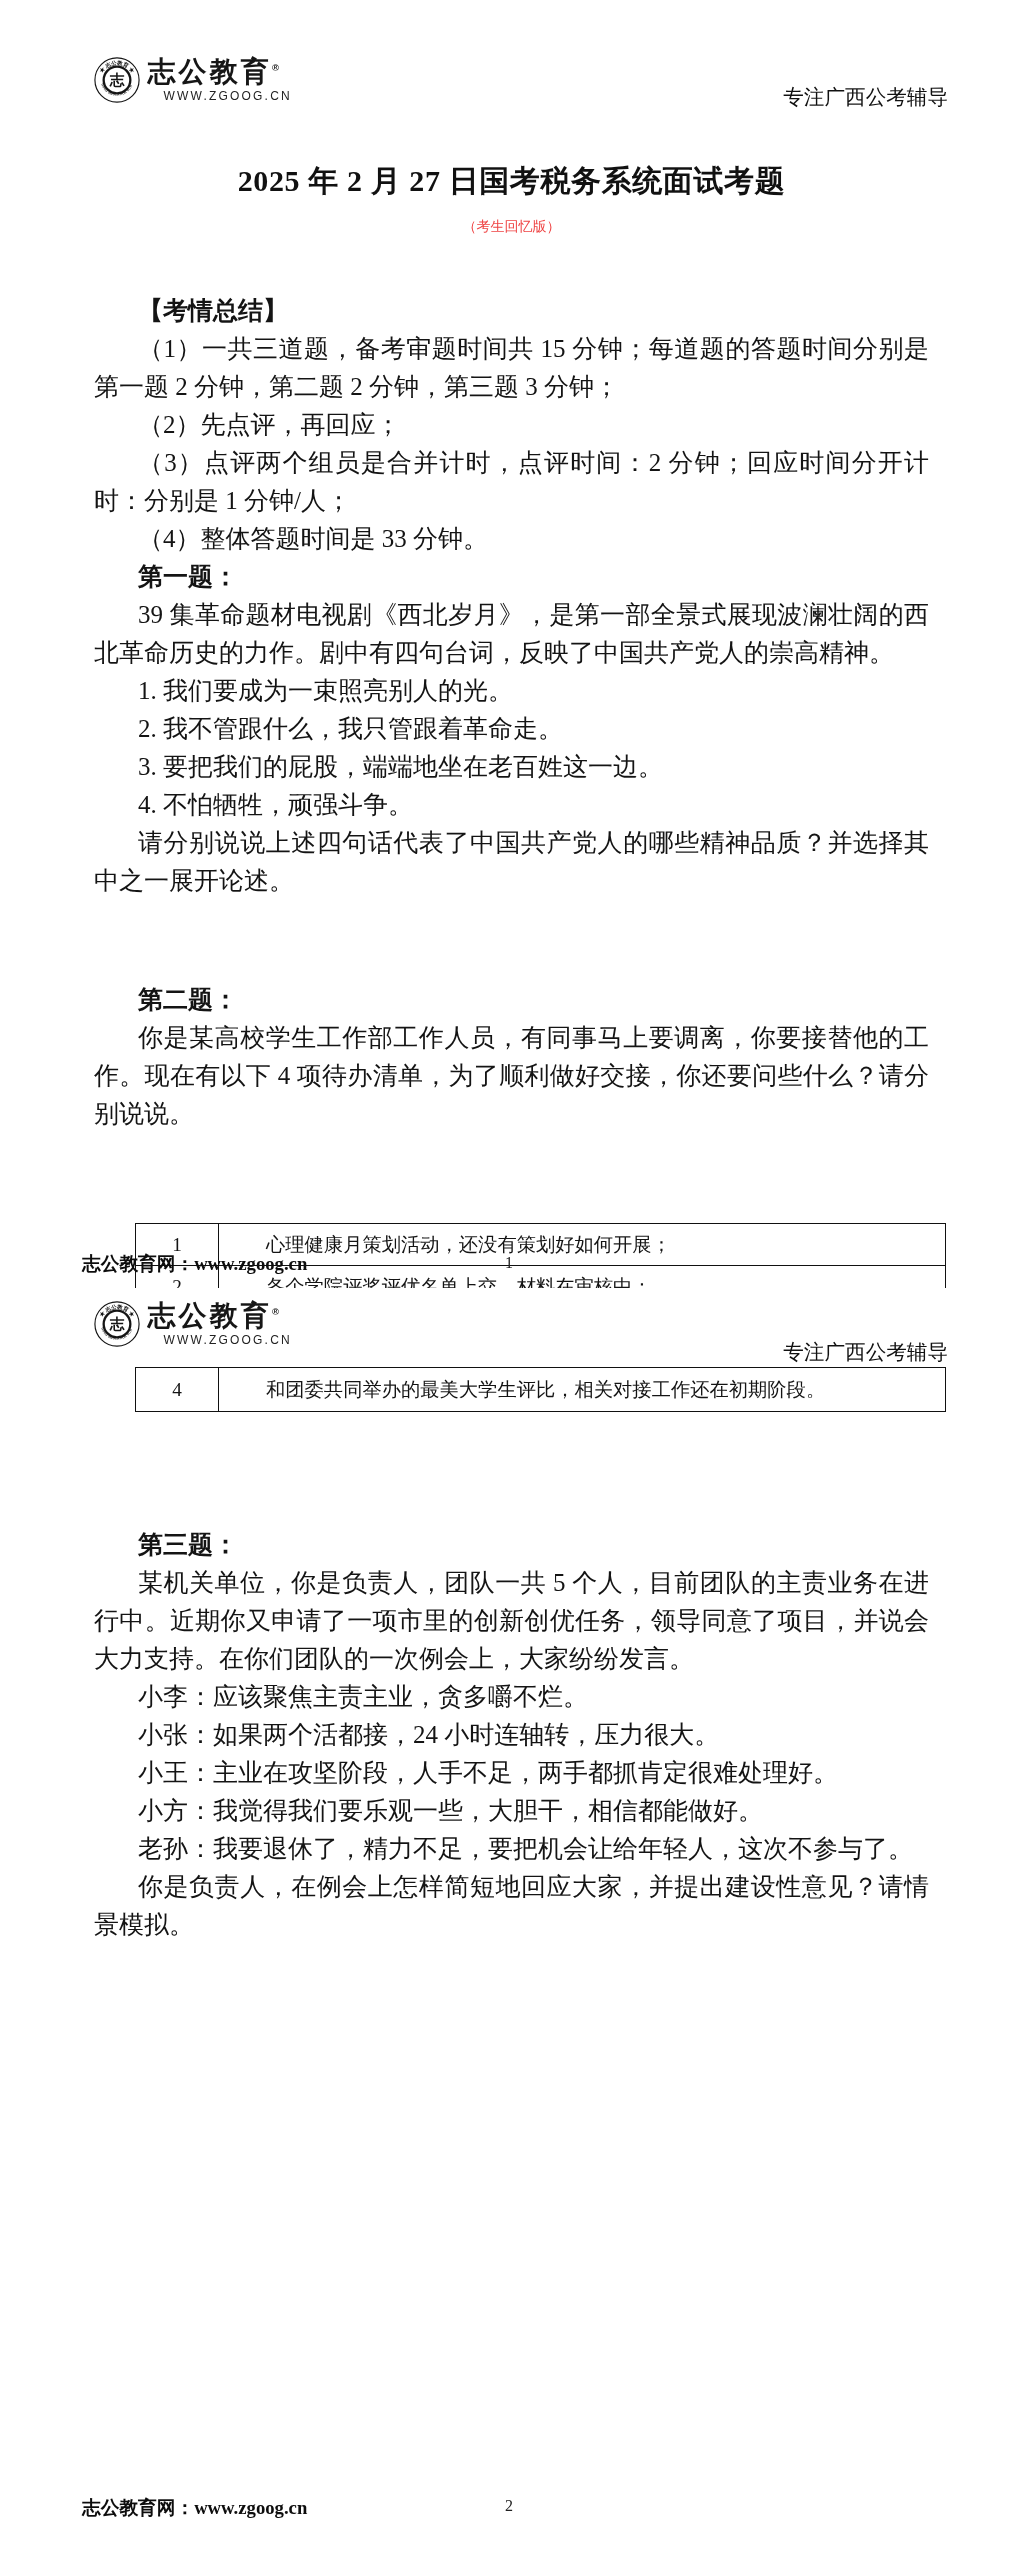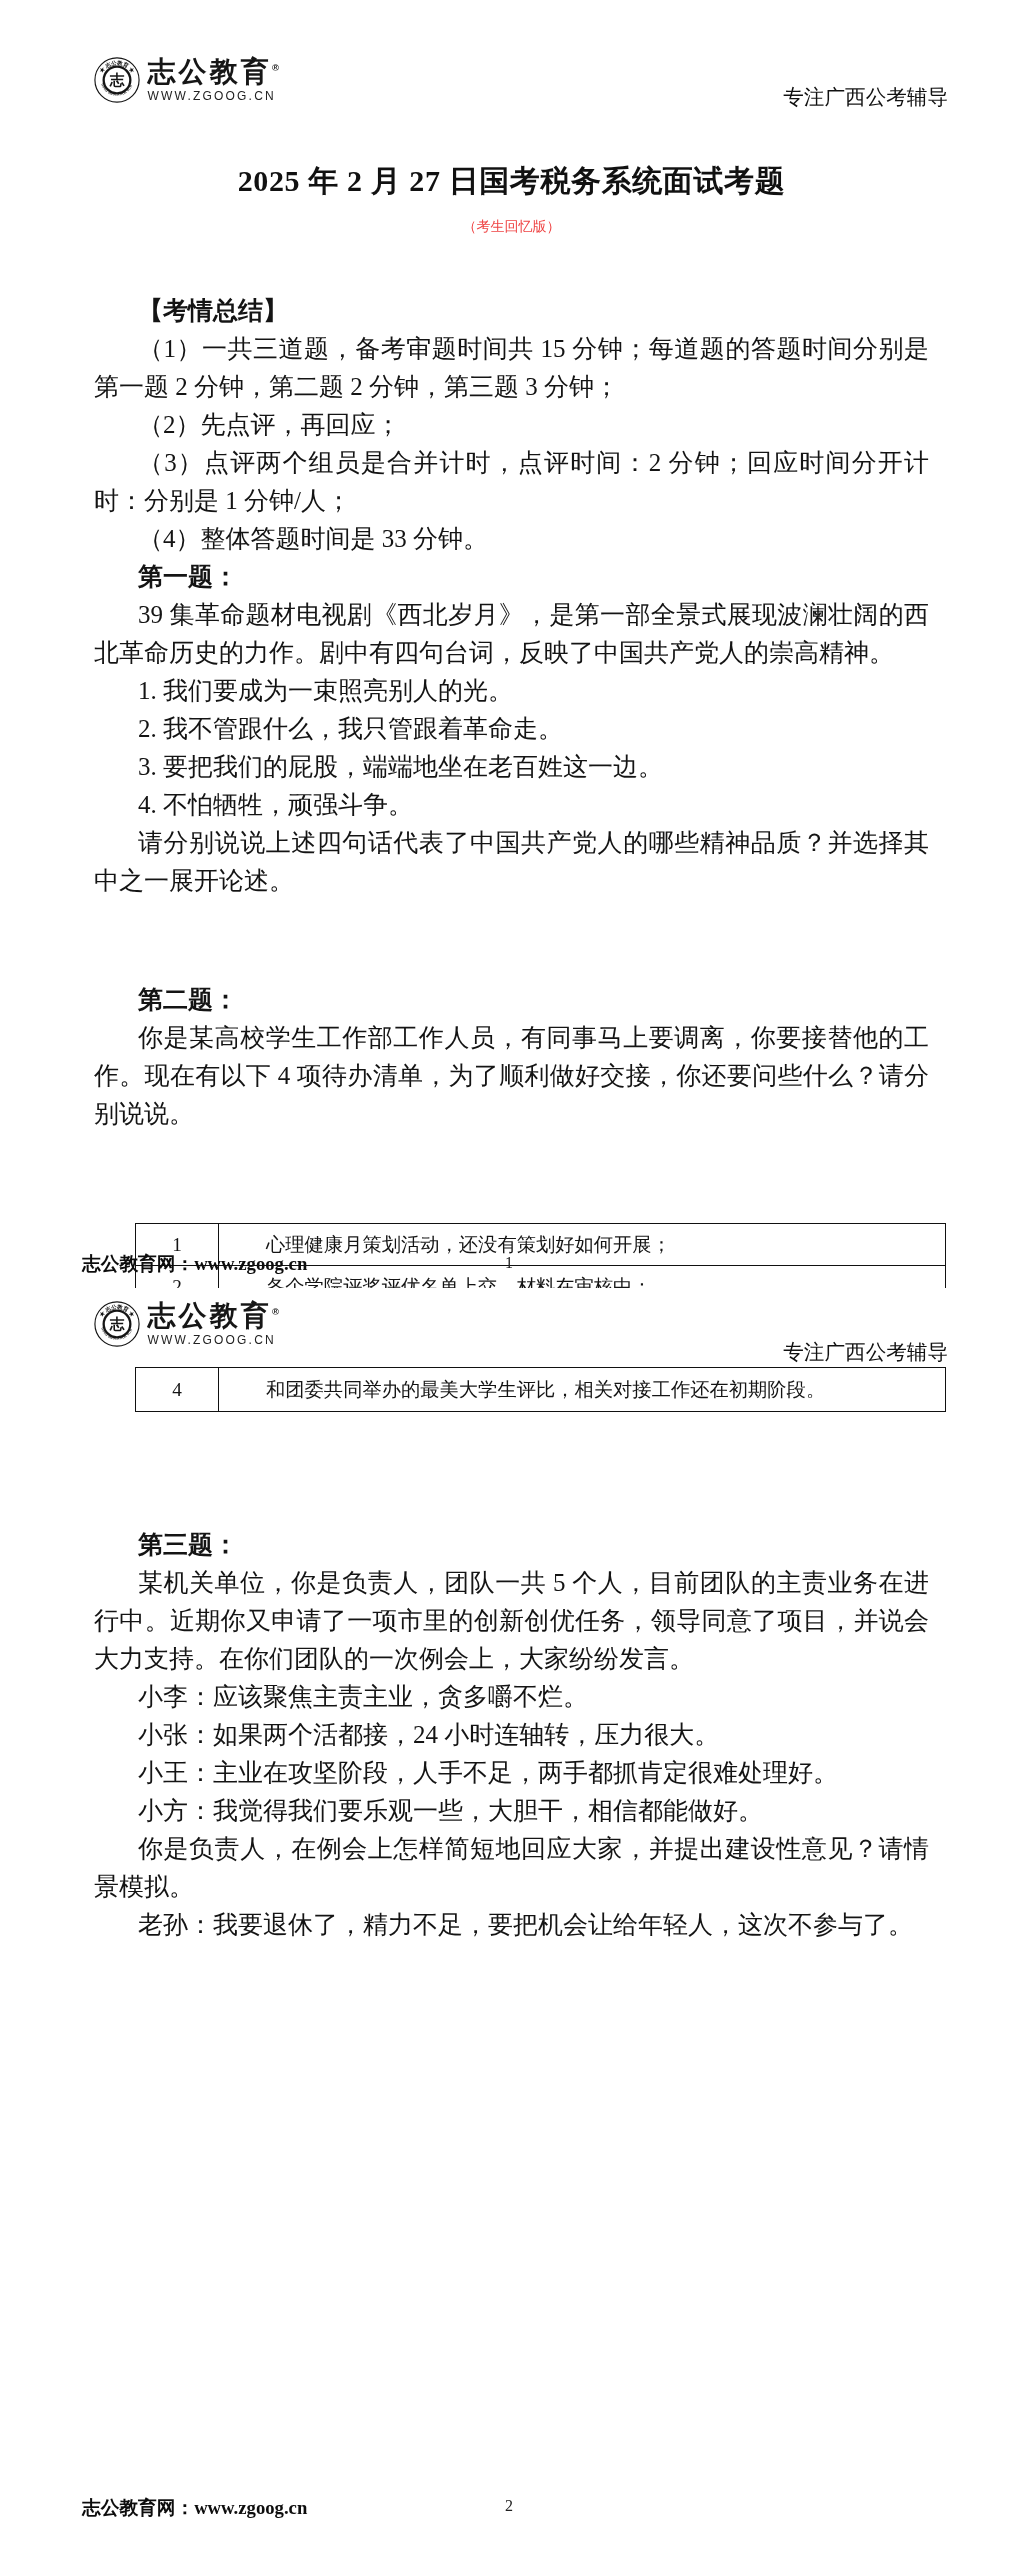--- a/index.html
+++ b/index.html
@@ -10,21 +10,21 @@
   .hdr{display:flex;justify-content:space-between;align-items:flex-start;
        padding:57px 70px 0 94px;height:49px;}
   .page2 .hdr{padding-top:12.5px;}
   .brand{display:flex;align-items:center;gap:7.5px;}
   .seal{flex:0 0 auto;}
   .brand-txt{display:flex;flex-direction:column;}
   .brand-cn{font-family:"Liberation Sans","DejaVu Sans",sans-serif;font-weight:bold;
             font-size:28px;line-height:1.05;letter-spacing:3.1px;color:#161616;position:relative;}
   .brand-reg{font-size:9.4px;vertical-align:super;letter-spacing:0;}
   .brand-url{font-family:"Liberation Sans","DejaVu Sans",sans-serif;font-size:12px;
-             letter-spacing:2.2px;color:#222;margin-top:3.1px;}
+             letter-spacing:2.2px;color:#222;margin-top:3.1px;margin-left:16px;}
   .tagline{font-size:20.6px;line-height:22.5px;margin-top:29px;color:#111;}
   .page2 .tagline{margin-top:40px;}
   
   .content{padding:0 89px 16px 94px;}
   .para{font-size:25px;line-height:38px;margin:0;text-align:justify;text-align-last:left;
         text-indent:44px;color:#141414;}
   .b{font-weight:bold;}
   .title{font-size:30px;line-height:39px;font-weight:bold;text-align:center;margin:55px 0 0 0;
          text-indent:0;letter-spacing:0.6px;}
   .subtitle{font-size:14px;line-height:27.4px;text-align:center;margin:13px 0 0 0;color:#ef4444;}
@@ -156,22 +156,22 @@
           </tr>
         </tbody>
       </table>
 
       <p class="para b mt-q3">第三题：</p>
       <p class="para">某机关单位，你是负责人，团队一共 5 个人，目前团队的主责业务在进行中。近期你又申请了一项市里的创新创优任务，领导同意了项目，并说会大力支持。在你们团队的一次例会上，大家纷纷发言。</p>
       <p class="para">小李：应该聚焦主责主业，贪多嚼不烂。</p>
       <p class="para">小张：如果两个活都接，24 小时连轴转，压力很大。</p>
       <p class="para">小王：主业在攻坚阶段，人手不足，两手都抓肯定很难处理好。</p>
       <p class="para">小方：我觉得我们要乐观一些，大胆干，相信都能做好。</p>
+      <p class="para">老孙：我要退休了，精力不足，要把机会让给年轻人，这次不参与了。</p>
       <p class="para">你是负责人，在例会上怎样简短地回应大家，并提出建设性意见？请情景模拟。</p>
-      <p class="para">老孙：我要退休了，精力不足，要把机会让给年轻人，这次不参与了。</p>
     </div>
 
     <div class="footer-site p2">志公教育网：www.zgoog.cn</div>
     <div class="page-num p2">2</div>
   </section>
 
 </div>
 
 
 </body></html>

